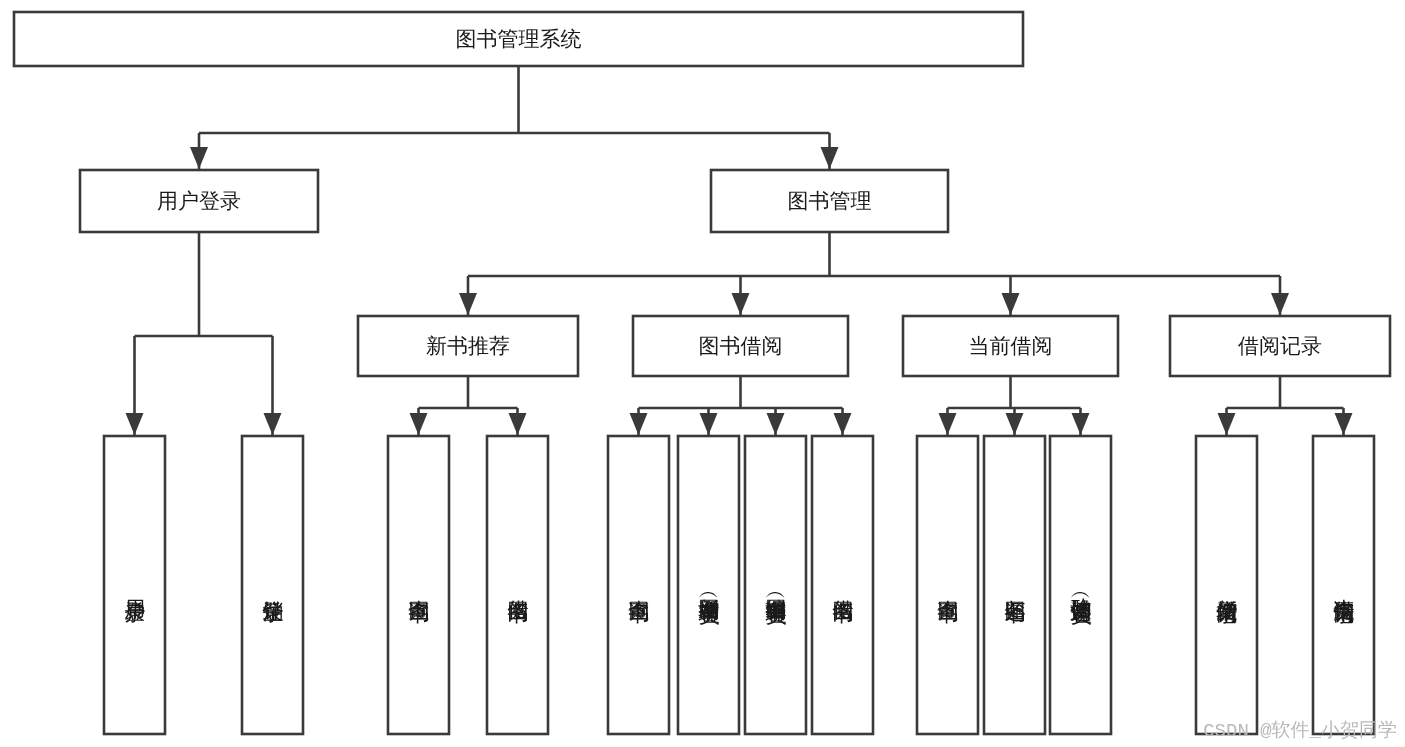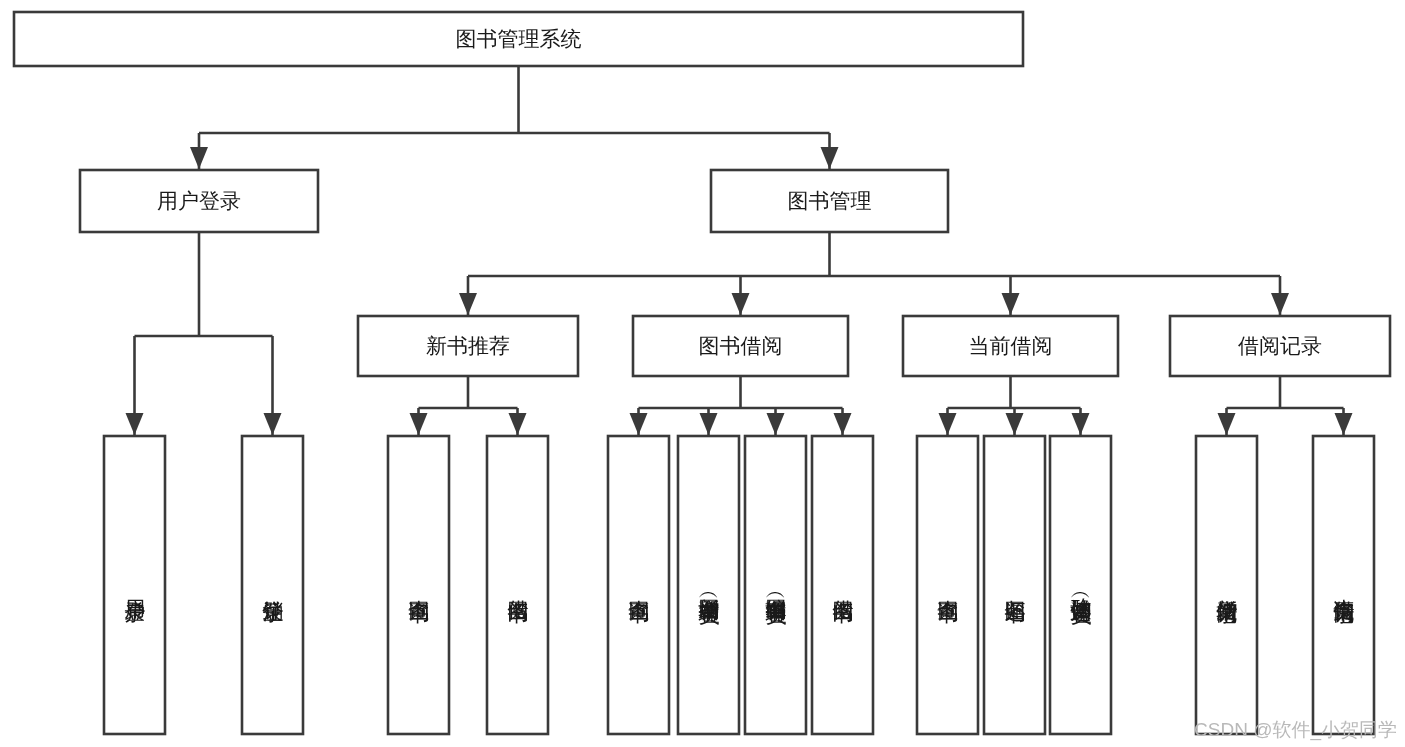--- a/index.html
+++ b/index.html
@@ -59,21 +59,21 @@
     align-items: center;
     justify-content: center;
     text-align: center;
     white-space: pre-line;
     pointer-events: none;
   }
   .watermark {
     position: absolute;
     right: 8px;
     bottom: 4px;
-    font-family: Liberation Sans, sans-serif;
+    font-family: Liberation Mono, monospace;
     font-size: 19px;
     color: #b9b9b9;
     white-space: nowrap;
   }
 </style>
 </head>
 <body>
 
 <div id="diagram-root">
 

